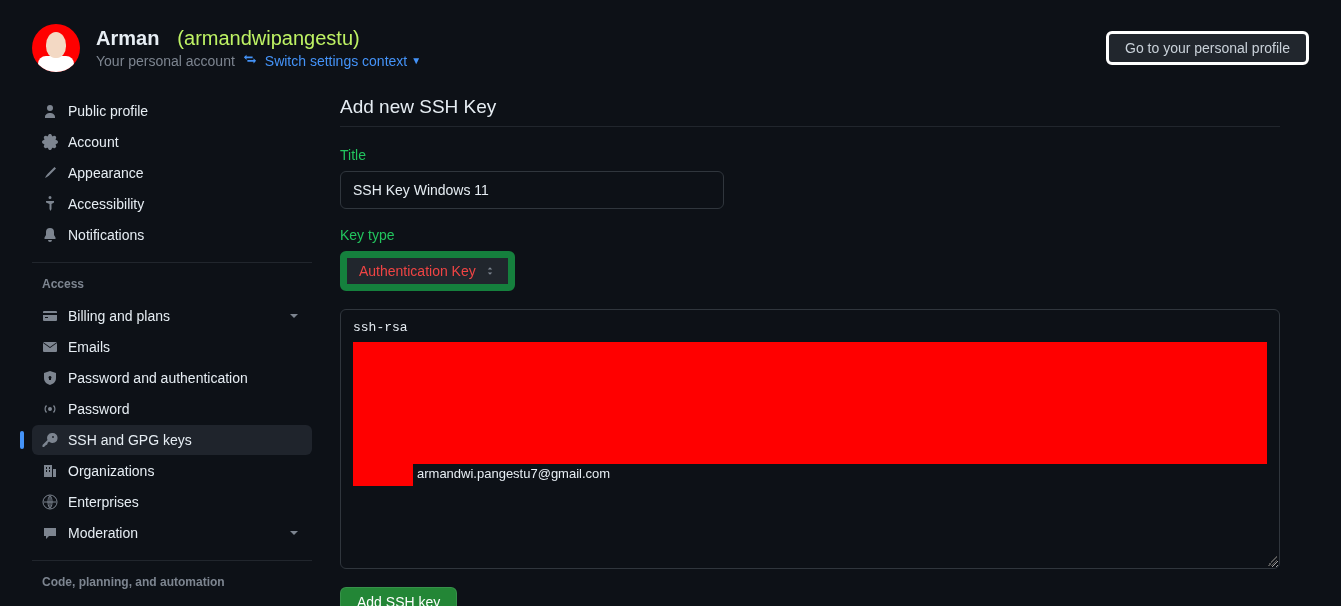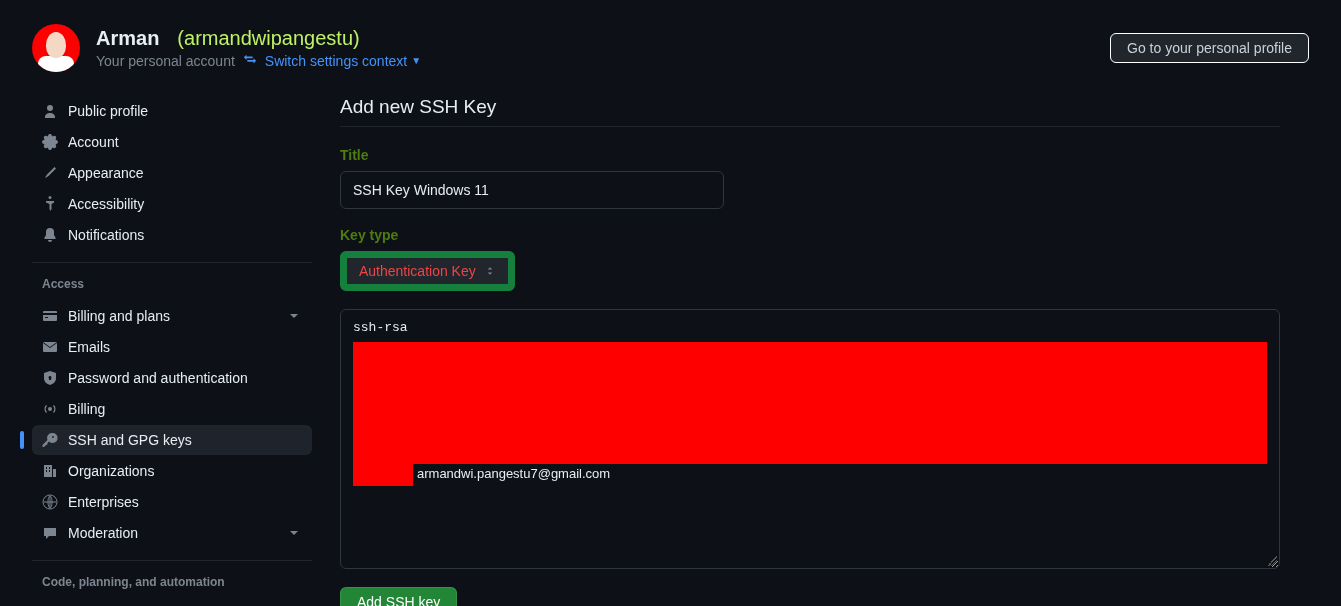--- a/index.html
+++ b/index.html
@@ -82,21 +82,21 @@
     .sub-text { color: #7d8590; }
     .switch-link {
       color: #4493f8;
       cursor: pointer;
       display: flex;
       align-items: center;
       gap: 4px;
     }
     .profile-btn {
       background: #21262d;
-      border: 1px solid #ffffff;
+      border: 3px solid #ffffff;
       color: #c9d1d9;
       padding: 6px 16px;
       border-radius: 6px;
       font-size: 14px;
       cursor: pointer;
     }
     .body {
       display: flex;
       gap: 28px;
     }
@@ -155,24 +155,24 @@
     }
     .page-title {
       font-size: 19px;
       font-weight: 400;
       color: #e6edf3;
       padding-bottom: 8px;
       border-bottom: 1px solid #21262d;
       margin-bottom: 20px;
     }
     .form-label {
-      font-weight: 700;
+      font-weight: 400;
       display: block;
       margin-bottom: 8px;
-      color: #4d7c0f;
+      color: #22c55e;
     }
     .text-input {
       background: #0d1117;
       border: 1px solid #30363d;
       border-radius: 6px;
       padding: 10px 12px;
       color: #e6edf3;
       font-size: 14px;
       width: 384px;
       margin-bottom: 18px;
@@ -342,21 +342,21 @@
       <div class="side-item">
         <svg class="side-icon" viewBox="0 0 16 16" fill="currentColor">
             <path d="M8 1l6 2v5c0 4-3 6-6 7-3-1-6-3-6-7V3l6-2zm0 5a1.5 1.5 0 00-1 2.6V10h2V8.6A1.5 1.5 0 008 6z"></path>
           </svg>
         <span>Password and authentication</span>
       </div>
       <div class="side-item">
         <svg class="side-icon" viewBox="0 0 16 16" fill="currentColor">
             <path d="M8 6a2 2 0 100 4 2 2 0 000-4zM4 4a6 6 0 000 8l1-1a4.5 4.5 0 010-6L4 4zm8 0l-1 1a4.5 4.5 0 010 6l1 1a6 6 0 000-8z"></path>
           </svg>
-        <span>Billing</span>
+        <span>Password</span>
       </div>
       <div class="side-item active">
         <svg class="side-icon" viewBox="0 0 16 16" fill="currentColor">
             <path d="M10 1a5 5 0 00-4.5 7l-5 5V15h2v-1h1v-1h1l1-1v-1l1.5-1.5A5 5 0 1010 1zm1 3a1 1 0 110 2 1 1 0 010-2z"></path>
           </svg>
         <span>SSH and GPG keys</span>
       </div>
       <div class="side-item">
         <svg class="side-icon" viewBox="0 0 16 16" fill="currentColor">
             <path d="M2 2h8v12H2V2zm2 2v2h1V4H4zm3 0v2h1V4H7zm-3 3v2h1V7H4zm3 0v2h1V7H7zm4-1h3v8h-3V6z"></path>

